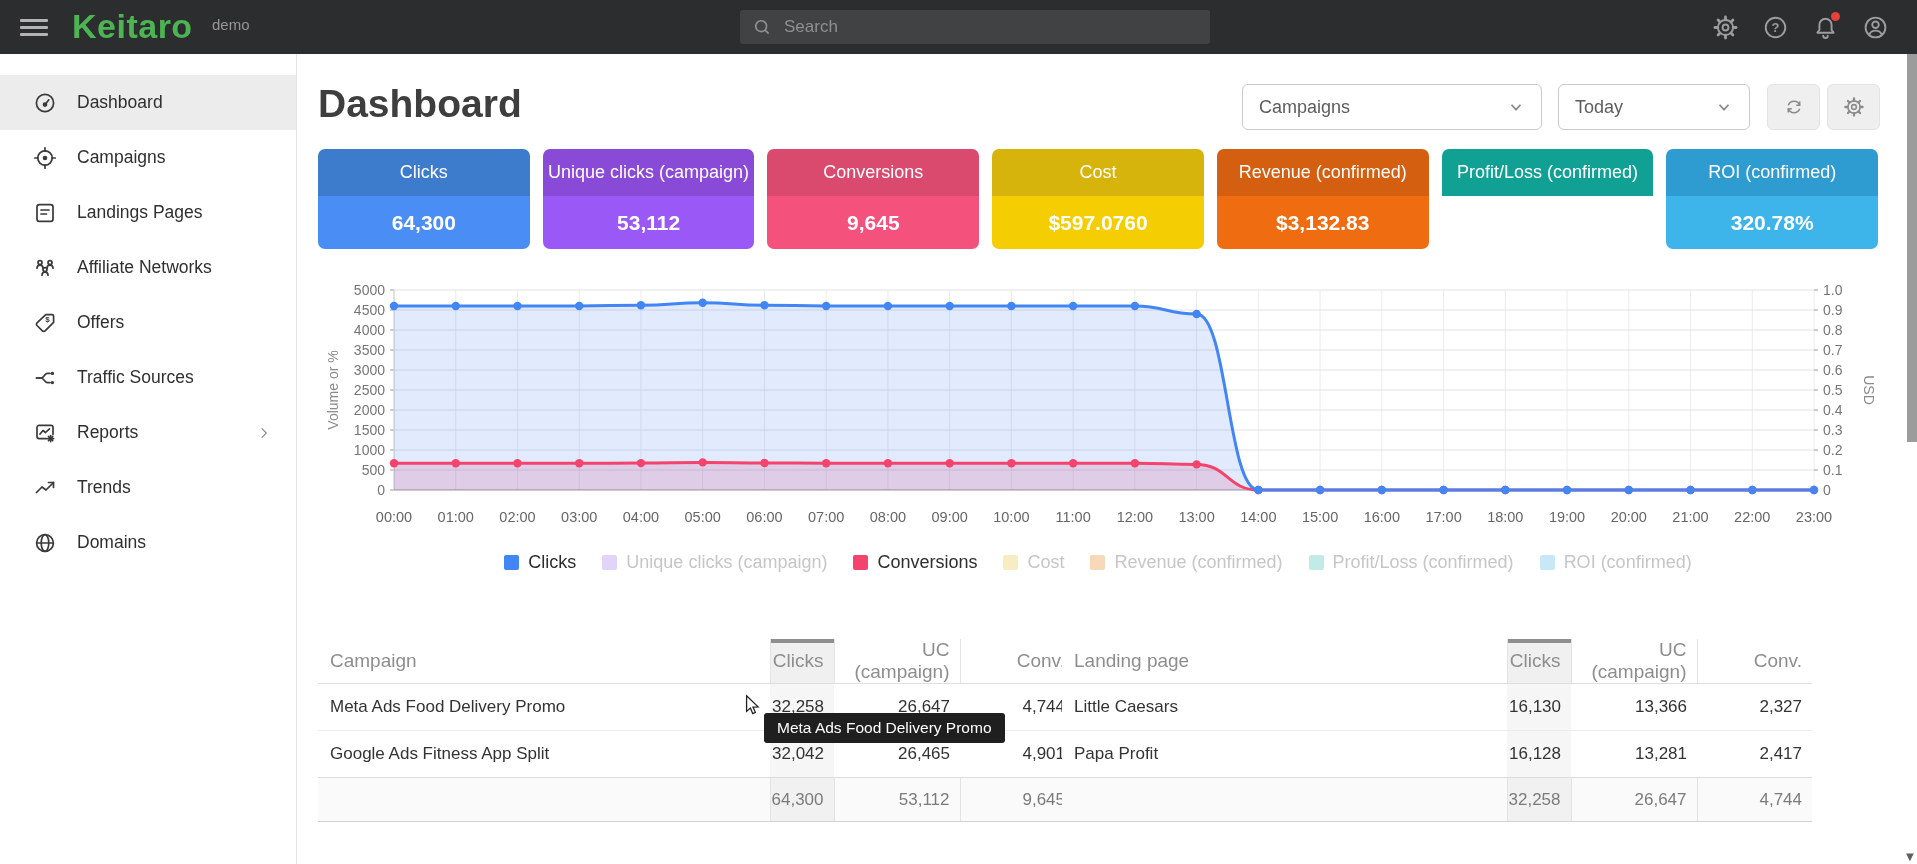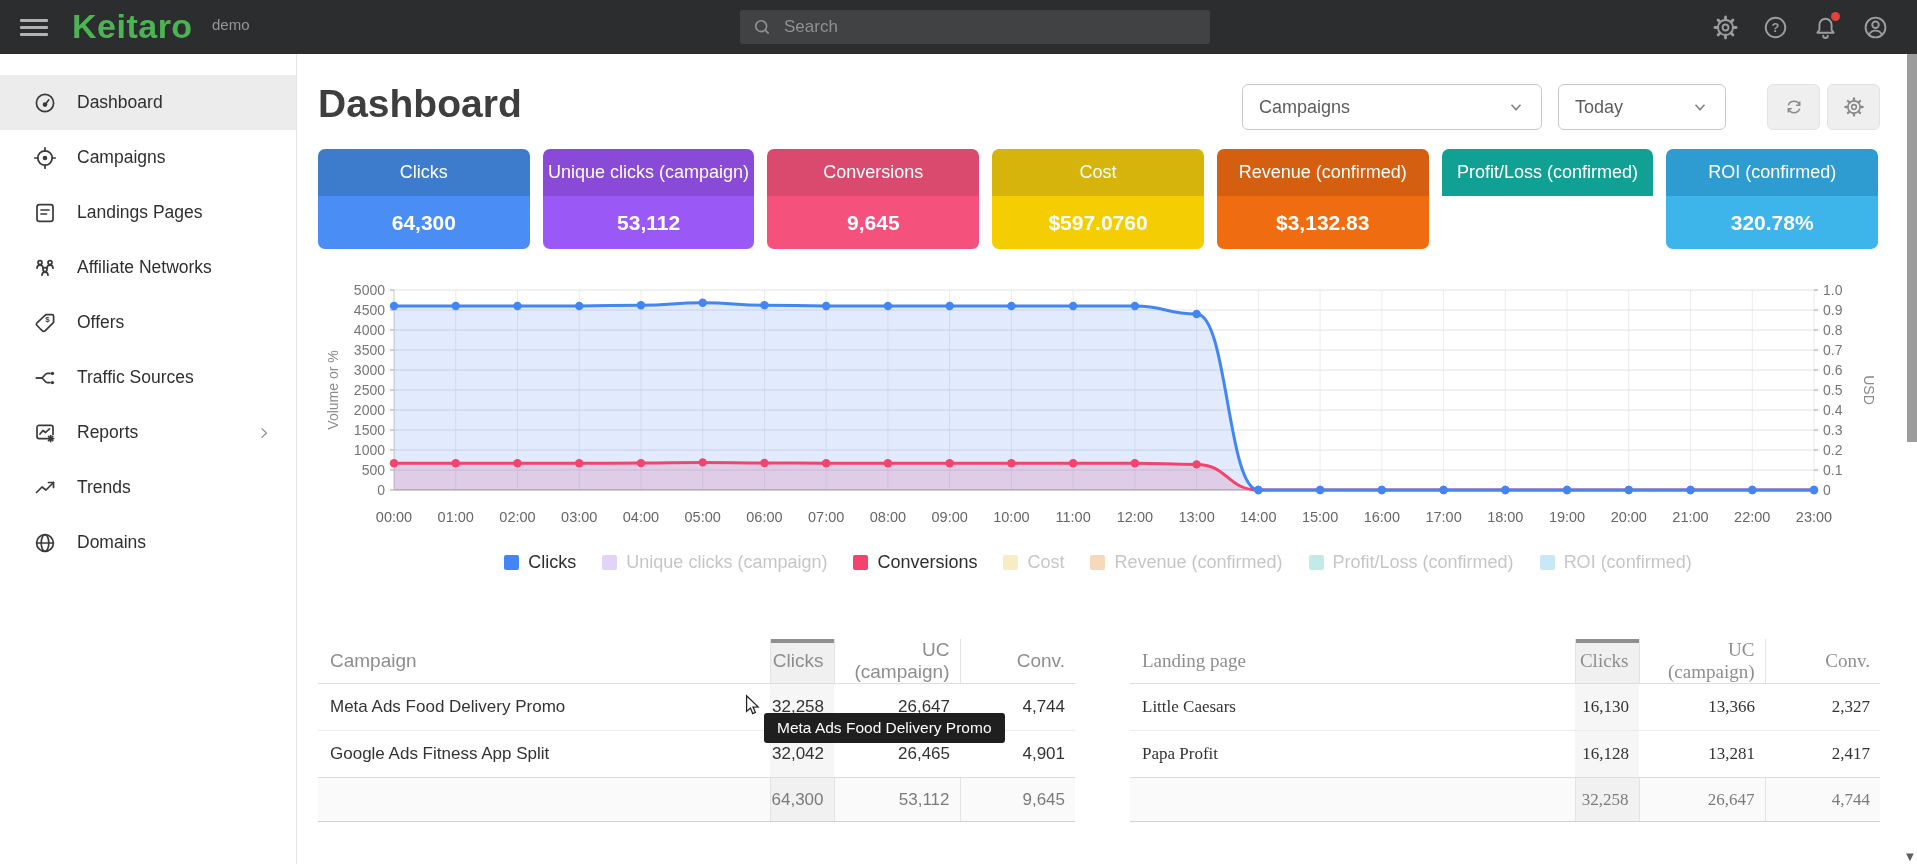--- a/index.html
+++ b/index.html
@@ -217,21 +217,21 @@
   </nav>
 
 <h1 class="page-title">Dashboard</h1>
 
 <div class="select" style="left:1242px; width:300px;">
   <span>Campaigns</span>
   <svg class="chev" viewBox="0 0 24 24" fill="none" stroke="currentColor" stroke-width="2.4">
       <polyline points="6,9 12,15.5 18,9"></polyline>
     </svg>
 </div>
-<div class="select" style="left:1558px; width:168px;">
+<div class="select" style="left:1558px; width:192px;">
   <span>Today</span>
   <svg class="chev" viewBox="0 0 24 24" fill="none" stroke="currentColor" stroke-width="2.4">
       <polyline points="6,9 12,15.5 18,9"></polyline>
     </svg>
 </div>
 <div class="sq-btn" style="left:1767px;">
   <svg viewBox="0 0 24 24" fill="none" stroke="currentColor" stroke-width="1.7">
     <path d="M5.8 10 A6.6 6.6 0 0 1 18.2 10"></path>
       <polyline points="18.2,6 18.2,10 14.4,10"></polyline>
     <path d="M18.2 14 A6.6 6.6 0 0 1 5.8 14"></path>
@@ -509,21 +509,21 @@
     <tfoot>
       <tr>
         <td class="tname"></td>
         <td class="tnum hl">64,300</td>
         <td class="tnum">53,112</td>
         <td class="tnum">9,645</td>
       </tr>
     </tfoot>
   </table>
 
-<table class="abs" style="left:1130px; top:639px; width:750px;font-family:Liberation Serif, serif;" id="tbl-landings">
+<table class="abs" style="left:1062px; top:639px; width:750px;" id="tbl-landings">
   <colgroup>
       <col style="width:445px">
       <col style="width:64px">
       <col style="width:126px">
       <col style="width:115px">
     </colgroup>
 <thead>
       <tr>
         <th class="tname">Landing page</th>
         <th class="tnum sorted hl">Clicks</th>

